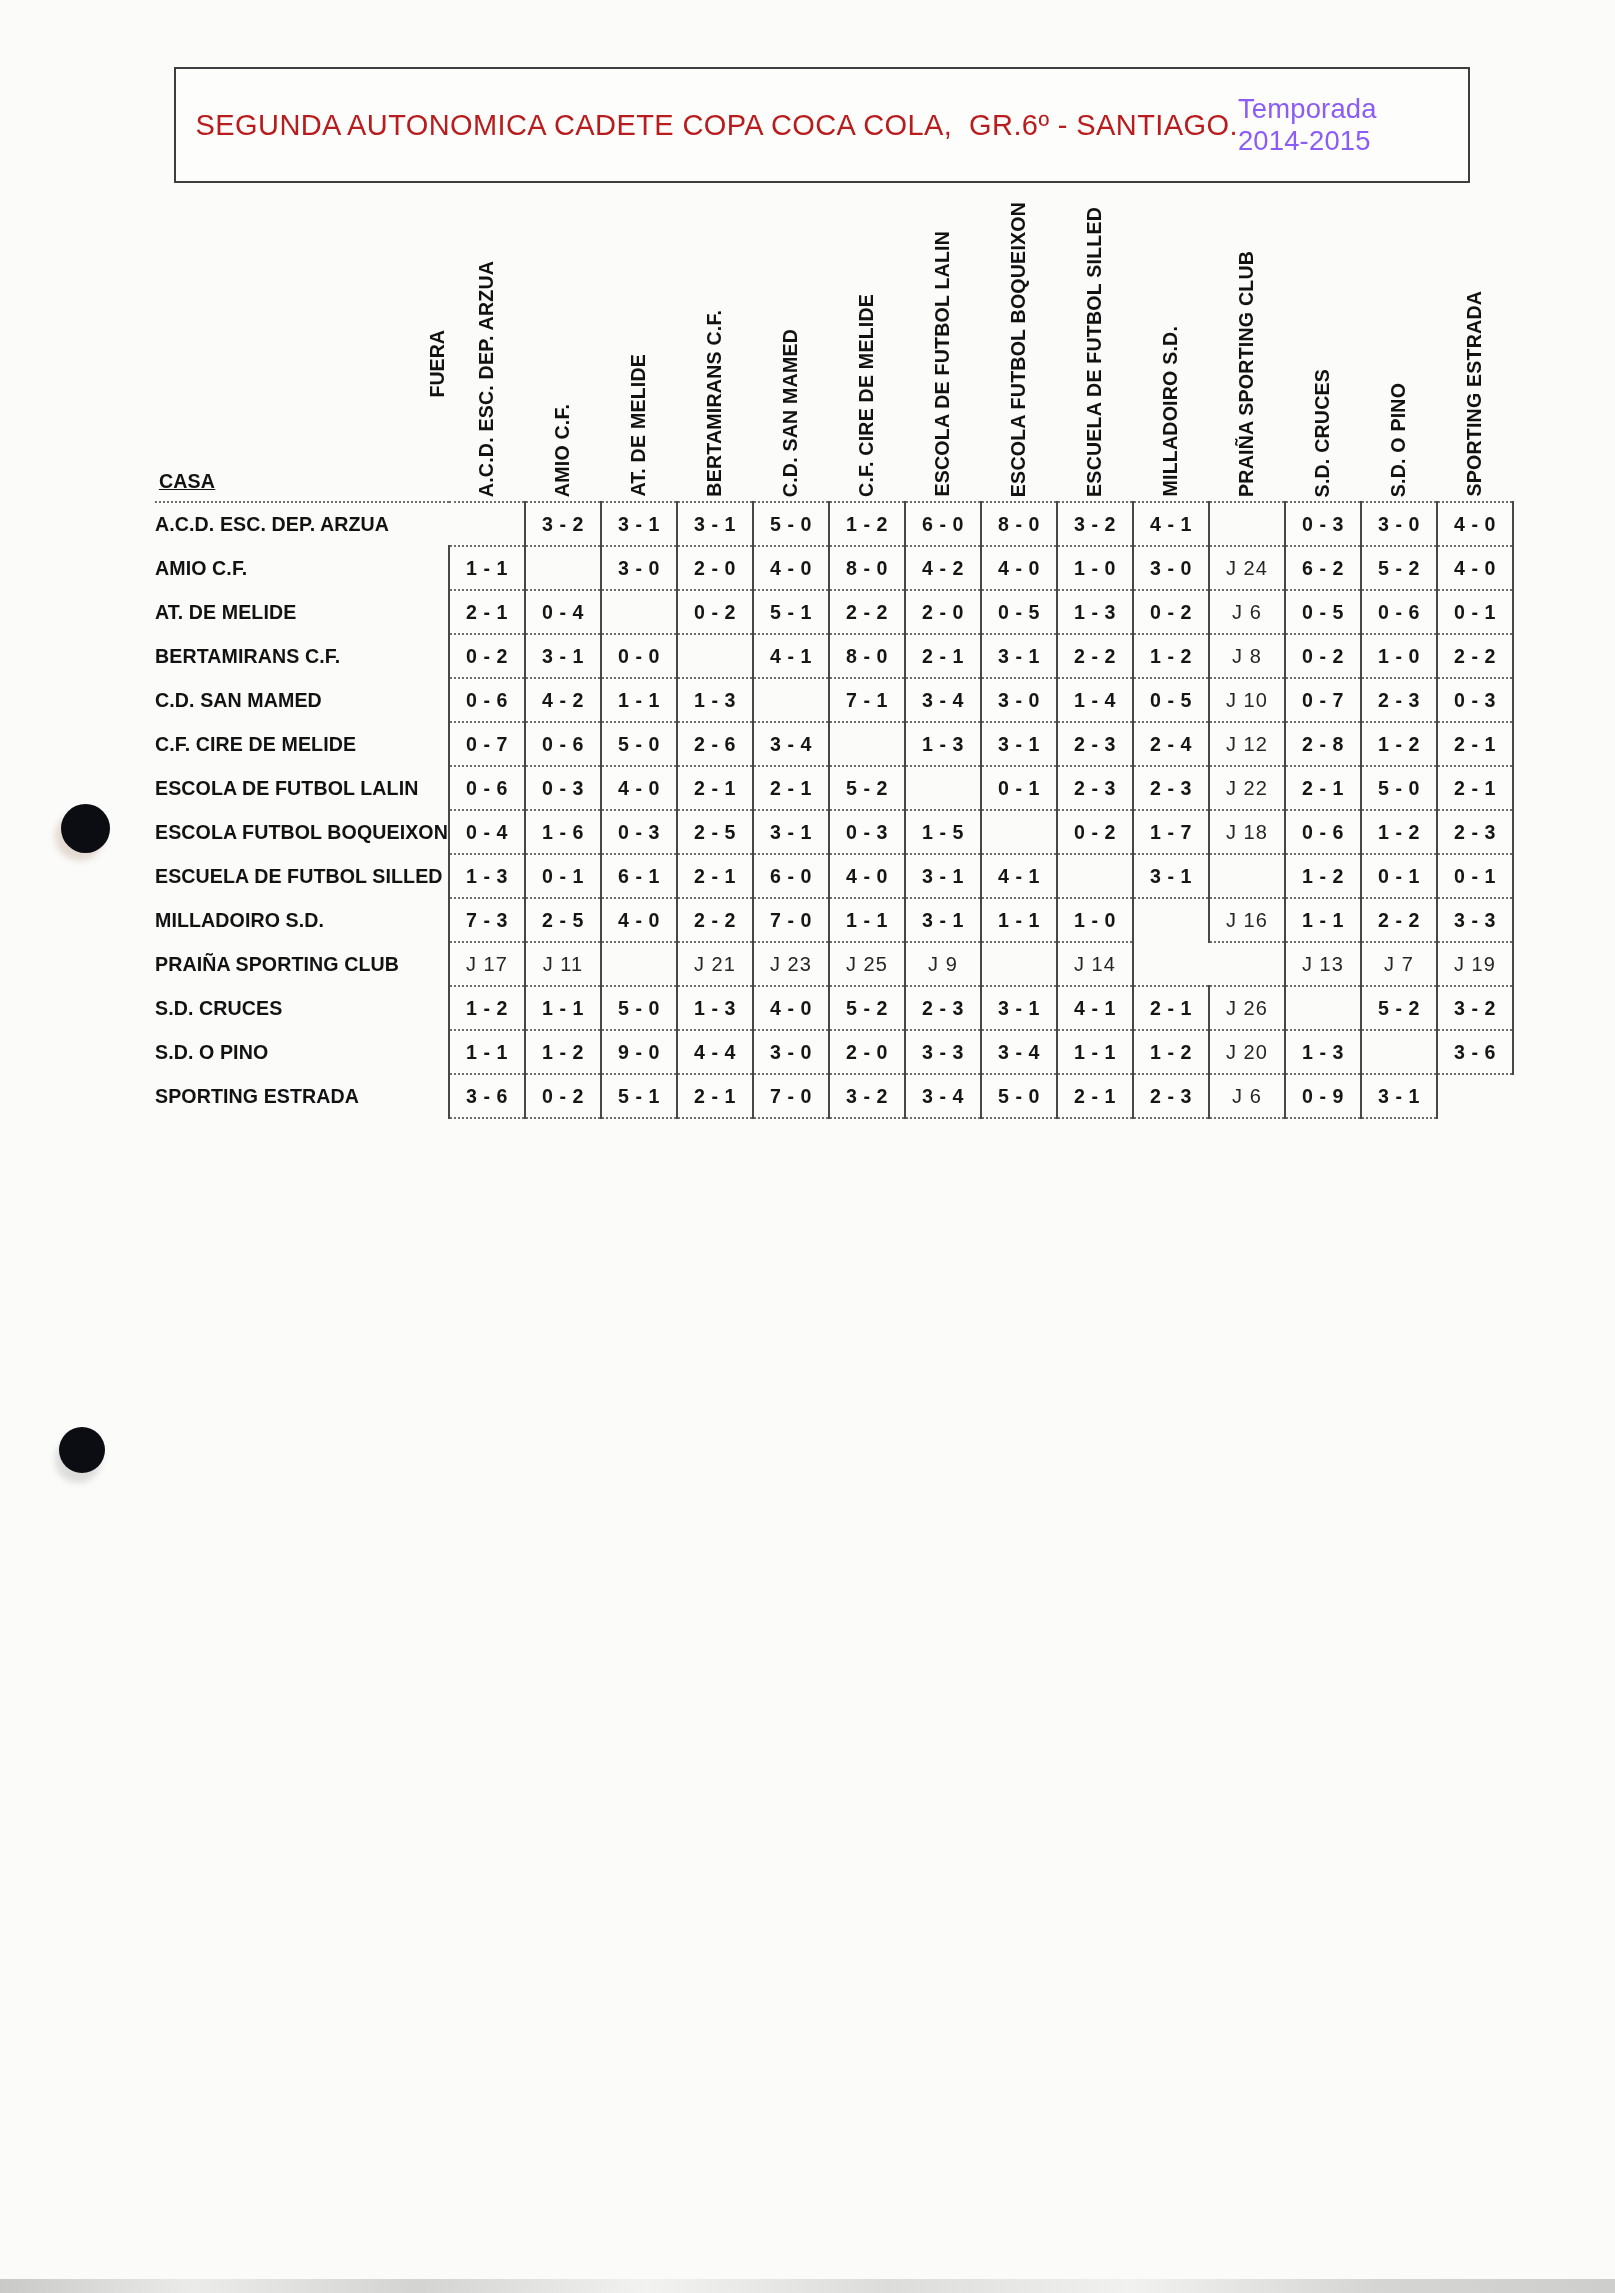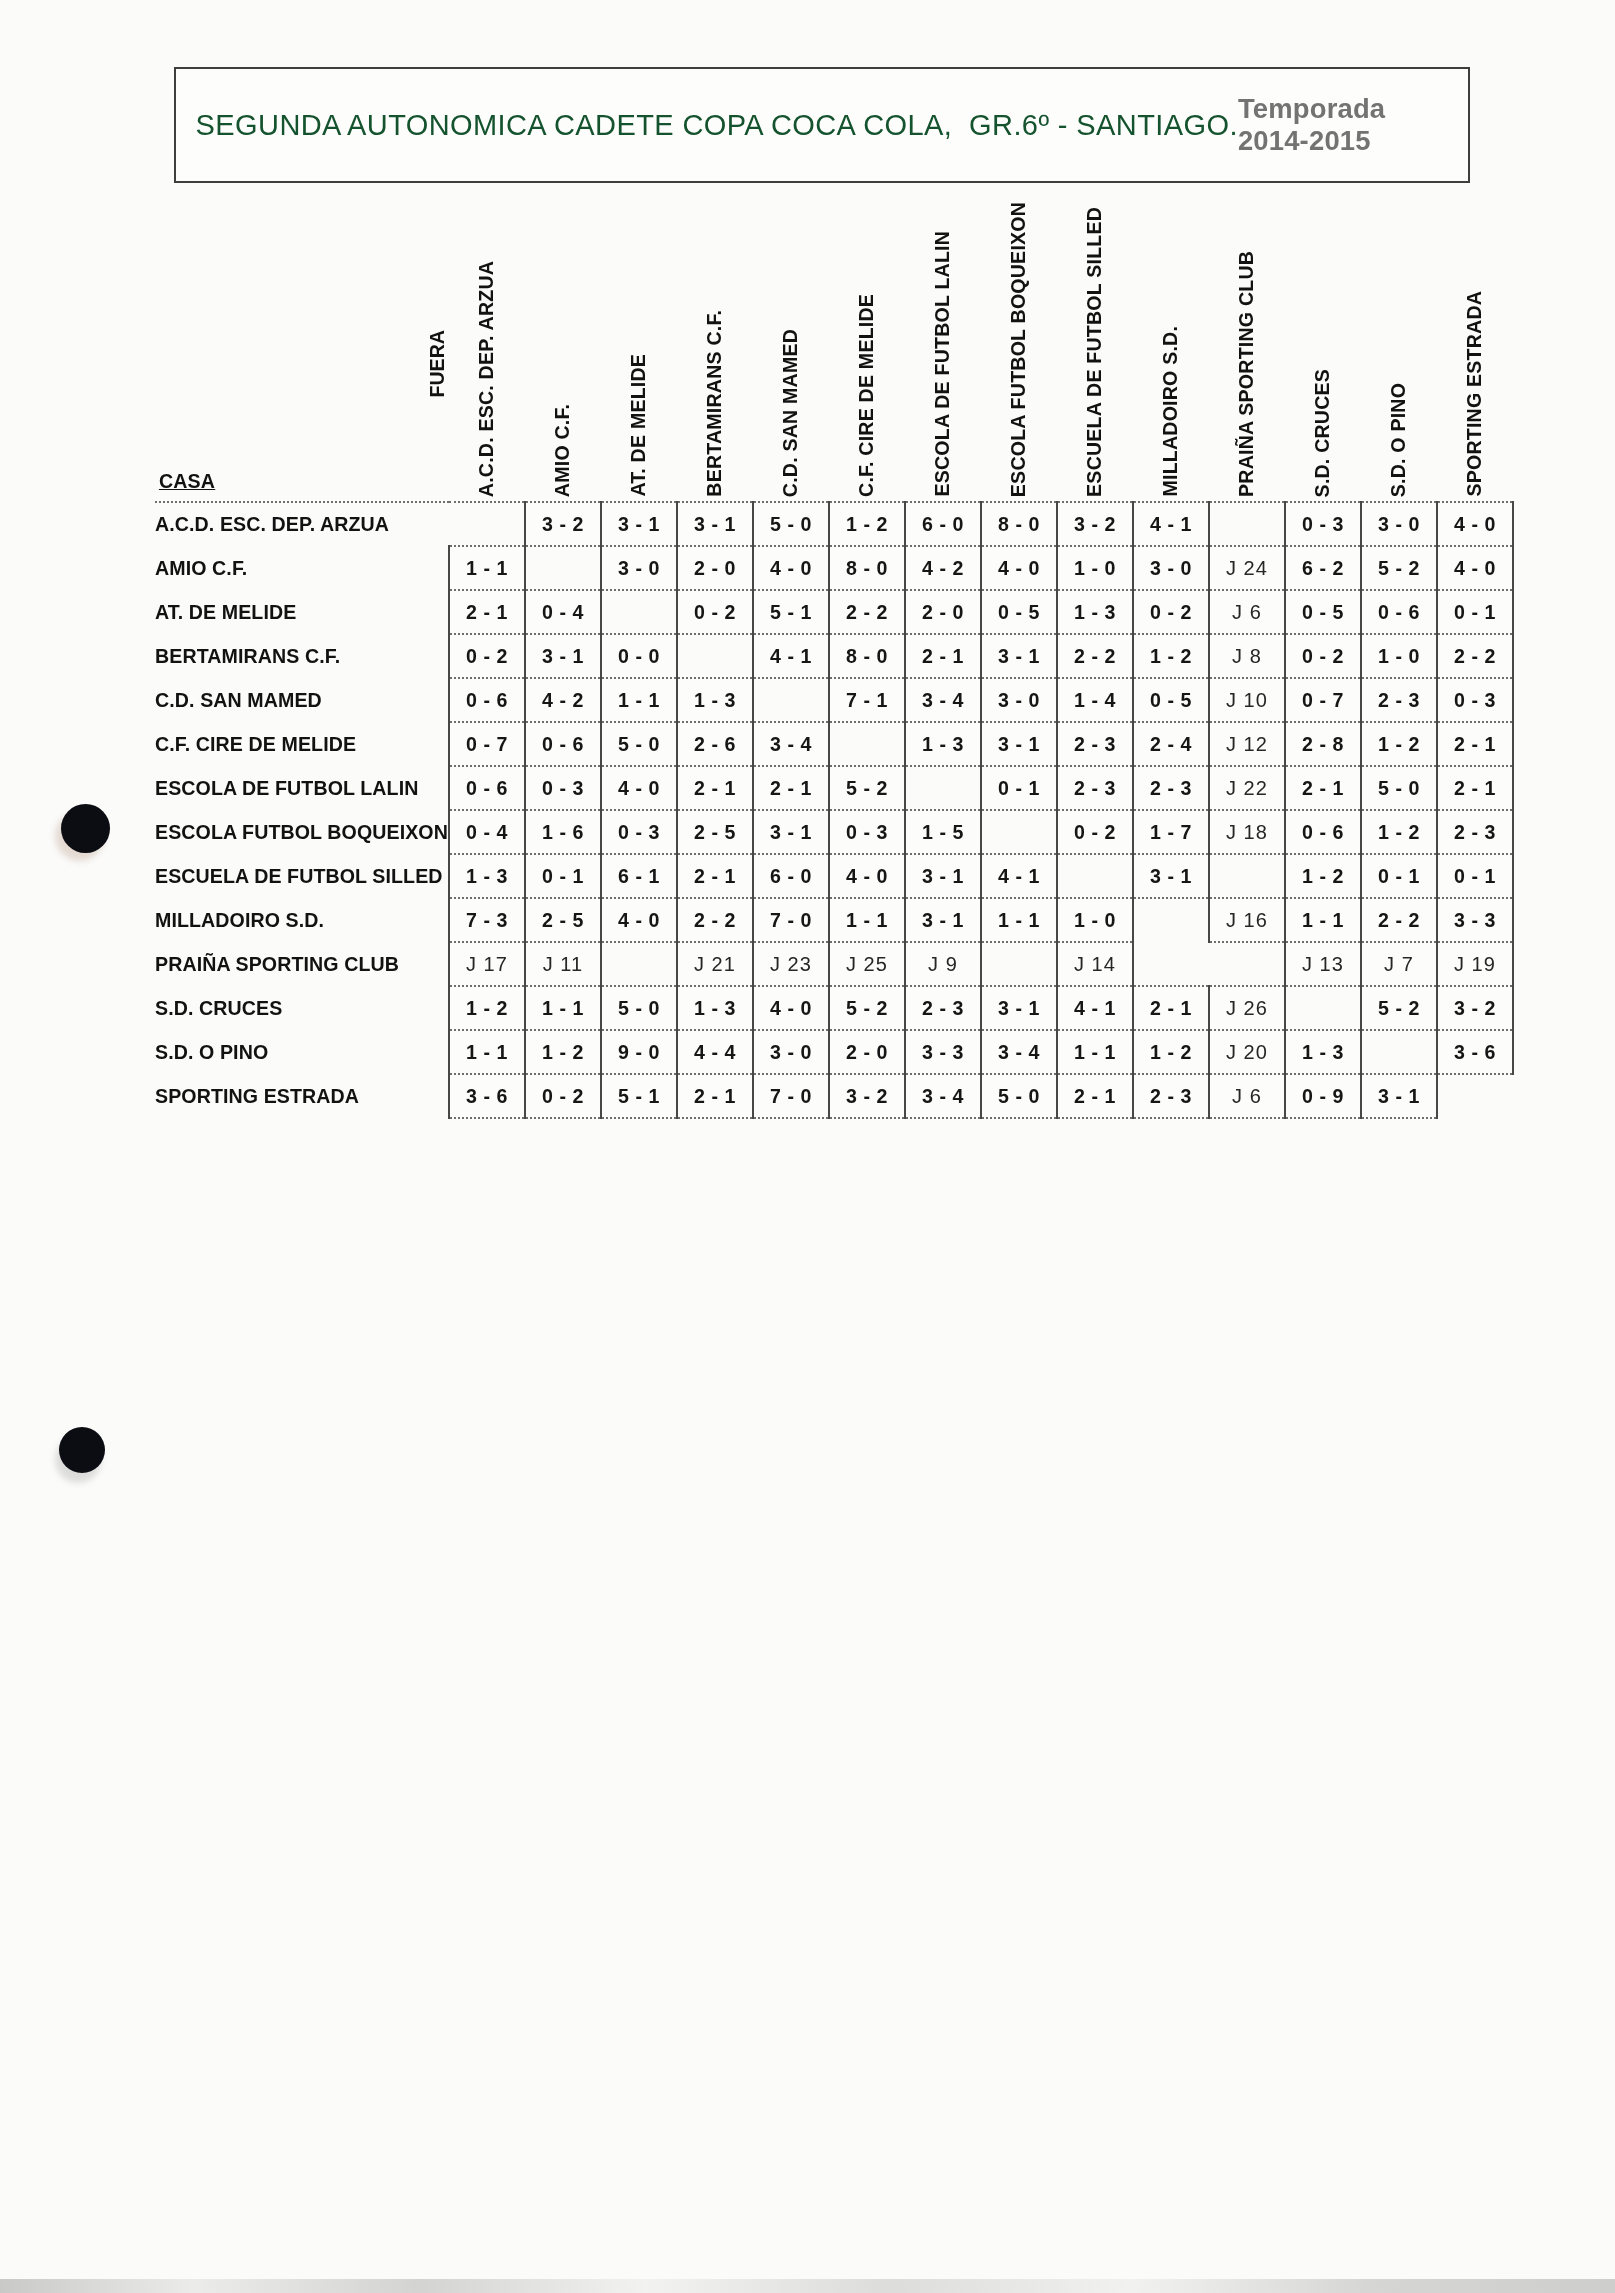--- a/index.html
+++ b/index.html
@@ -9,22 +9,22 @@
     background:#fbfbfa;
     overflow:hidden;
     font-family:"Liberation Sans","DejaVu Sans",sans-serif;
   }
   .title-box{
     position:absolute;left:174px;top:67px;width:1296px;height:116px;
     border:2px solid #3e3e3e;box-sizing:border-box;
     display:flex;align-items:center;justify-content:space-between;
     padding:0 29px 0 19.6px;background:#fdfdfc;
   }
-  .competition{font-size:29px;color:#14532d;letter-spacing:0.4px;white-space:pre;font-weight:400;}
-  .season{font-size:27.4px;font-weight:700;color:#737373;letter-spacing:0.2px;}
+  .competition{font-size:29px;color:#b91c1c;letter-spacing:0.4px;white-space:pre;font-weight:400;}
+  .season{font-size:27.4px;font-weight:400;color:#8b5cf6;letter-spacing:0.2px;}
 
   table.results{
     position:absolute;left:155px;top:192px;
     border-collapse:collapse;table-layout:fixed;
   }
   table.results th,table.results td{padding:0;box-sizing:border-box;}
   th.corner{width:282px;height:310px;position:relative;border-bottom:2px dotted #6e6e6e;}
   th.corner .casa{
     position:absolute;left:3.9px;bottom:7.8px;
     font-size:19.6px;font-weight:700;color:#121212;letter-spacing:0.2px;text-decoration:underline;

